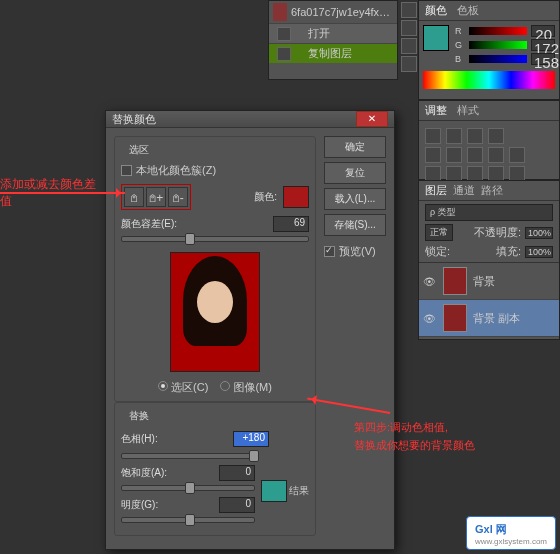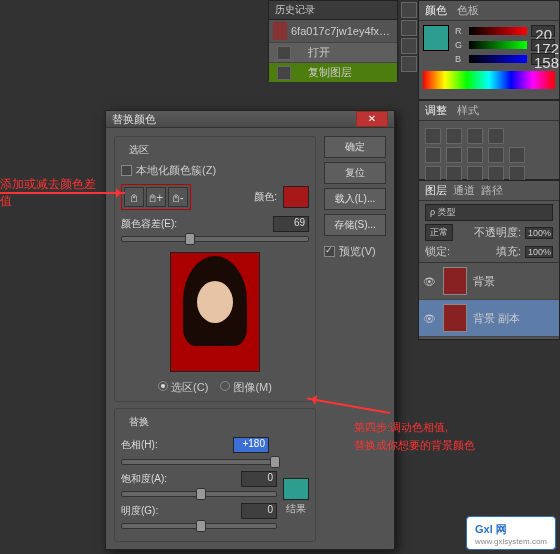--- a/index.html
+++ b/index.html
@@ -45,21 +45,21 @@
 .dock{position:absolute;left:399px;top:0;width:19px;display:flex;flex-direction:column;gap:2px;padding-top:2px}
 .dock-ico{width:16px;height:16px;background:#444;border:1px solid #666;margin:0 auto}
 
 .dialog{position:absolute;left:105px;top:110px;width:290px;height:440px;background:#535353;border:1px solid #222;box-shadow:3px 3px 10px rgba(0,0,0,.6)}
 .dlg-title{background:linear-gradient(#5a5a5a,#4a4a4a);padding:0 6px;display:flex;justify-content:space-between;align-items:center;color:#ddd;font-size:11px;border-bottom:1px solid #333}
 .dlg-close{width:32px;height:16px;background:#b33;border:1px solid #832;text-align:center;color:#fff;font-size:10px;line-height:14px}
 .dlg-body{padding:8px;display:flex;gap:8px}
 .dlg-main{flex:1}
 .dlg-side{width:62px;display:flex;flex-direction:column;gap:4px}
 .dlg-btn{background:#5e5e5e;border:1px solid #333;color:#ddd;padding:3px 2px;text-align:center;font-size:10px;cursor:pointer}
-.fieldset{border:1px solid #444;padding:6px;margin-bottom:6px;border-radius:3px}
+.fieldset{border:1px solid #444;padding:6px;border-radius:3px}
 .fs-title{color:#ddd;margin:-12px 0 4px 4px;background:#535353;display:inline-block;padding:0 4px;font-size:10px}
 .chk-row{display:flex;align-items:center;gap:4px;margin:2px 0}
 .chk{width:11px;height:11px;border:1px solid #888;background:#444}
 .chk.on::after{content:"✓";color:#ddd;font-size:9px;display:block;margin-top:-2px}
 .eyedrop-row{display:flex;align-items:center;gap:6px;margin:6px 0}
 .eyedrop-group{display:flex;gap:2px;border:1px solid #b00;padding:2px}
 .ed-ico{width:20px;height:20px;background:#555;border:1px solid #333;display:flex;align-items:center;justify-content:center;font-size:12px}
 .color-sw{width:26px;height:22px;border:1px solid #222}
 .field-row{display:flex;align-items:center;gap:6px;margin:4px 0}
 .field-lab{flex:0 0 auto;color:#ddd;font-size:10px}
@@ -89,21 +89,20 @@
 <body>
 
 <div class="dock">
  <div class="dock-ico"></div>
  <div class="dock-ico"></div>
  <div class="dock-ico"></div>
  <div class="dock-ico"></div>
 </div>
 
 <div class="history-panel">
- <div class="history-header">历史记录</div>
  <div class="history-item">
    <div class="hthumb"></div>
    <span style="overflow:hidden;white-space:nowrap;text-overflow:ellipsis;flex:1">6fa017c7jw1ey4fx6ps4c...</span>
  </div>
  <div class="history-row">
    <div class="hrow-ico"></div>
    <span>打开</span>
  </div>
  <div class="history-row" style="background:#4d7c0f">
    <div class="hrow-ico"></div>
@@ -268,21 +267,21 @@
               </div>
            <div class="field-row">
              <span class="field-lab">明度(G):</span>
              <span style="flex:1"></span>
              <div class="num-input">0</div>
            </div>
            <div class="slider">
                 <div class="sh" style="left:48%"></div>
               </div>
          </div>
-         <div style="display:flex;flex-direction:column;align-items:center;gap:2px;margin-top:2px">
+         <div style="display:flex;flex-direction:row;align-items:center;gap:2px;margin-top:2px">
            <div class="res-sw"></div>
            <span style="font-size:10px">结果</span>
          </div>
        </div>
      </div>
    </div>
    <div class="dlg-side">
      <div class="dlg-btn">确定</div>
      <div class="dlg-btn">复位</div>
      <div class="dlg-btn">载入(L)...</div>

